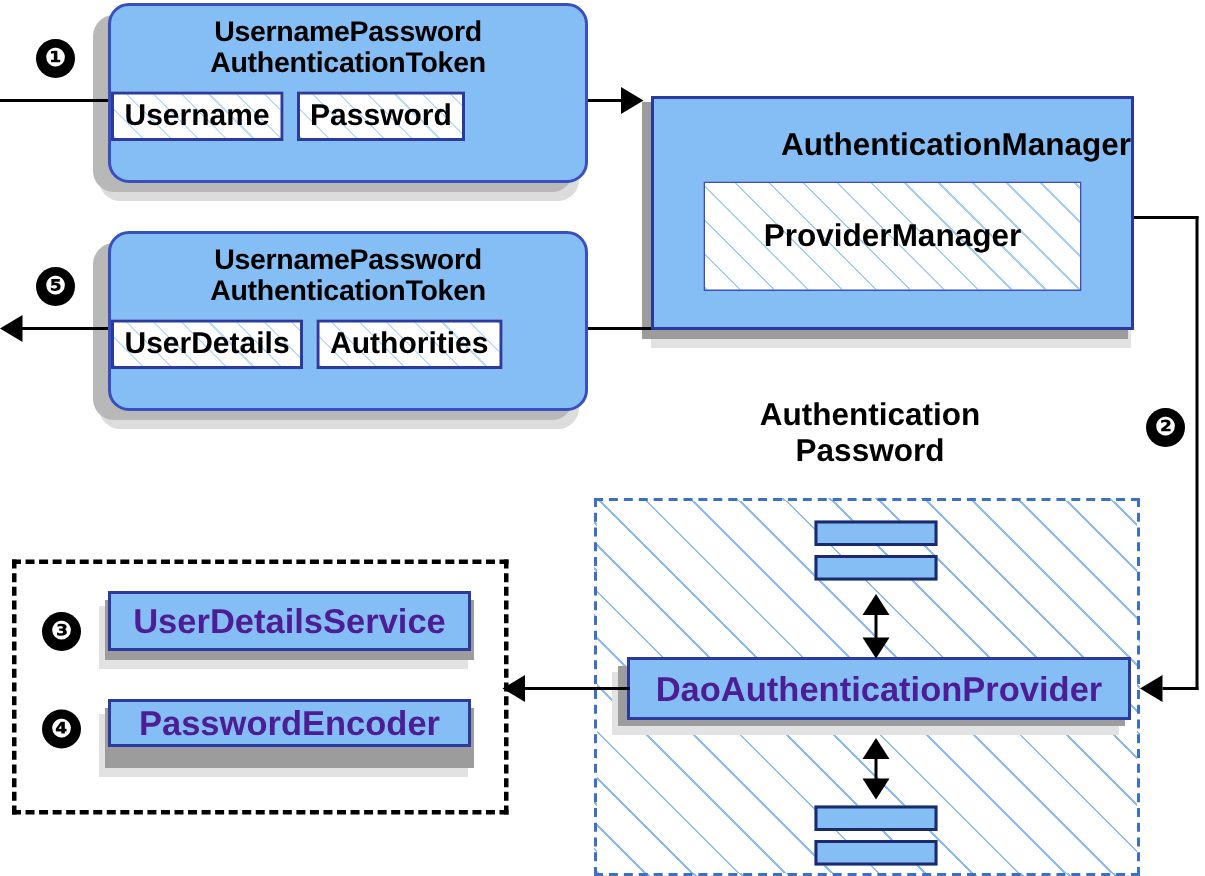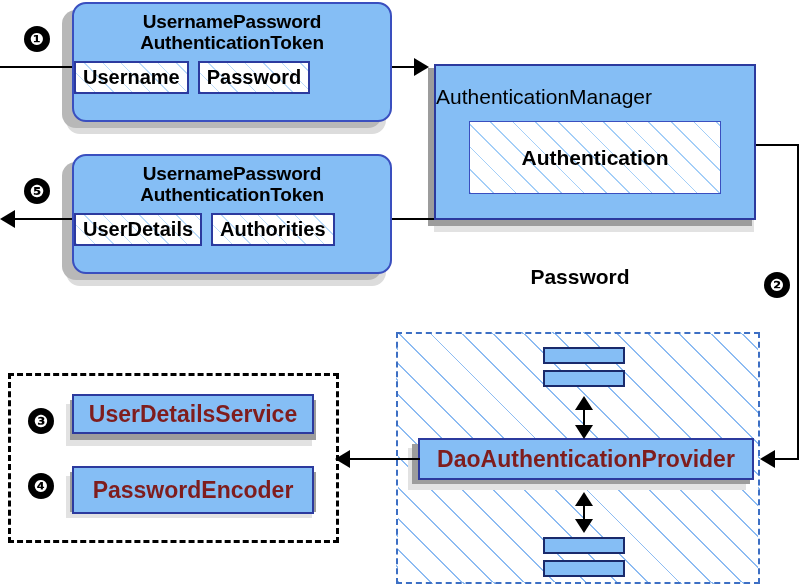--- a/index.html
+++ b/index.html
@@ -80,22 +80,22 @@
   }
   .am-shadow-dark {
     background: #9c9c9c;
     z-index: 3;
   }
   .am-shadow-light {
     background: #e2e2e2;
     z-index: 2;
   }
   .am-title {
-    text-align: left;
-    font-weight: normal;
+    text-align: right;
+    font-weight: bold;
     font-size: 21px;
     color: #000;
     padding-top: 19px;
   }
   .hatched-inner {
     margin: 12px auto 0 auto;
     border: 1px solid #3a4fbf;
     background-color: #ffffff;
     background-image: repeating-linear-gradient(
         45deg,
@@ -141,21 +141,21 @@
   }
 
   
   .flat-box {
     border: 2px solid #2c3a9e;
     background: #85bef5;
     box-sizing: border-box;
     text-align: center;
     font-weight: bold;
     font-size: 23px;
-    color: #7f1d1d;
+    color: #4c1d95;
     display: flex;
     align-items: center;
     justify-content: center;
     z-index: 6;
   }
   .flat-shadow-dark { background: #9c9c9c; z-index: 4; }
   .flat-shadow-light { background: #e2e2e2; z-index: 3; }
 
   
   .mini-bar {
@@ -233,21 +233,21 @@
     </div>
   </div>
 
   <div class="abs line-h" style="left:392px; top:66px; width:30px;"></div>
   <div class="abs arrow-right" style="left:414px; top:58px;"></div>
 
   <div class="abs am-shadow-light" style="left:434px; top:72px; width:320px; height:160px;"></div>
   <div class="abs am-shadow-dark" style="left:428px; top:68px; width:324px; height:158px;"></div>
   <div class="abs am-box" style="left:434px; top:64px; width:322px; height:156px;">
     <div class="am-title">AuthenticationManager</div>
-    <div class="hatched-inner" style="width:252px; height:73px;">Authentication</div>
+    <div class="hatched-inner" style="width:252px; height:73px;">ProviderManager</div>
   </div>
 
   <div class="abs token-shadow-2" style="left:66px; top:166px; width:320px; height:120px;"></div>
   <div class="abs token-shadow" style="left:62px; top:162px; width:320px; height:118px;"></div>
   <div class="abs token-box" style="left:72px; top:154px; width:320px; height:120px;">
     <div class="token-title">
       <div>UsernamePassword</div>
       <div>AuthenticationToken</div>
     </div>
     <div class="slot-row">
@@ -263,20 +263,21 @@
   <div class="abs line-h" style="left:14px; top:218px; width:58px;"></div>
   <div class="abs arrow-left" style="left:0px; top:210px;"></div>
 
   <div class="abs line-h" style="left:756px; top:144px; width:43px;"></div>
   <div class="abs line-v" style="left:797px; top:144px; height:316px;"></div>
   <div class="abs line-h" style="left:775px; top:458px; width:24px;"></div>
   <div class="abs arrow-left" style="left:760px; top:450px;"></div>
   <div class="abs badge" style="left:764px; top:272px;">❷</div>
 
   <div class="abs region-title" style="left:470px; top:265px; width:220px;">
+    <div>Authentication</div>
     <div>Password</div>
   </div>
 
   <div class="abs providers-region" style="left:396px; top:332px; width:364px; height:252px;"></div>
 
   <div class="abs mini-bar" style="left:543px; top:347px; width:82px; height:17px;"></div>
   <div class="abs mini-bar" style="left:543px; top:370px; width:82px; height:17px;"></div>
 
   <div class="abs arrow-up" style="left:575px; top:396px;"></div>
   <div class="abs line-v" style="left:583px; top:400px; height:34px;"></div>
@@ -299,15 +300,15 @@
   <div class="abs services-region" style="left:8px; top:373px; width:331px; height:170px;"></div>
 
   <div class="abs badge" style="left:28px; top:408px;">❸</div>
   <div class="abs flat-shadow-light" style="left:66px; top:404px; width:246px; height:42px;"></div>
   <div class="abs flat-shadow-dark" style="left:70px; top:400px; width:246px; height:40px;"></div>
   <div class="abs flat-box" style="left:72px; top:394px; width:242px; height:40px;">UserDetailsService</div>
 
   <div class="abs badge" style="left:28px; top:473px;">❹</div>
   <div class="abs flat-shadow-light" style="left:66px; top:476px; width:246px; height:42px;"></div>
   <div class="abs flat-shadow-dark" style="left:70px; top:472px; width:246px; height:40px;"></div>
-  <div class="abs flat-box" style="left:72px; top:466px; width:242px; height:48px;">PasswordEncoder</div>
+  <div class="abs flat-box" style="left:72px; top:466px; width:242px; height:32px;">PasswordEncoder</div>
 
 </div>
 
 </body></html>

